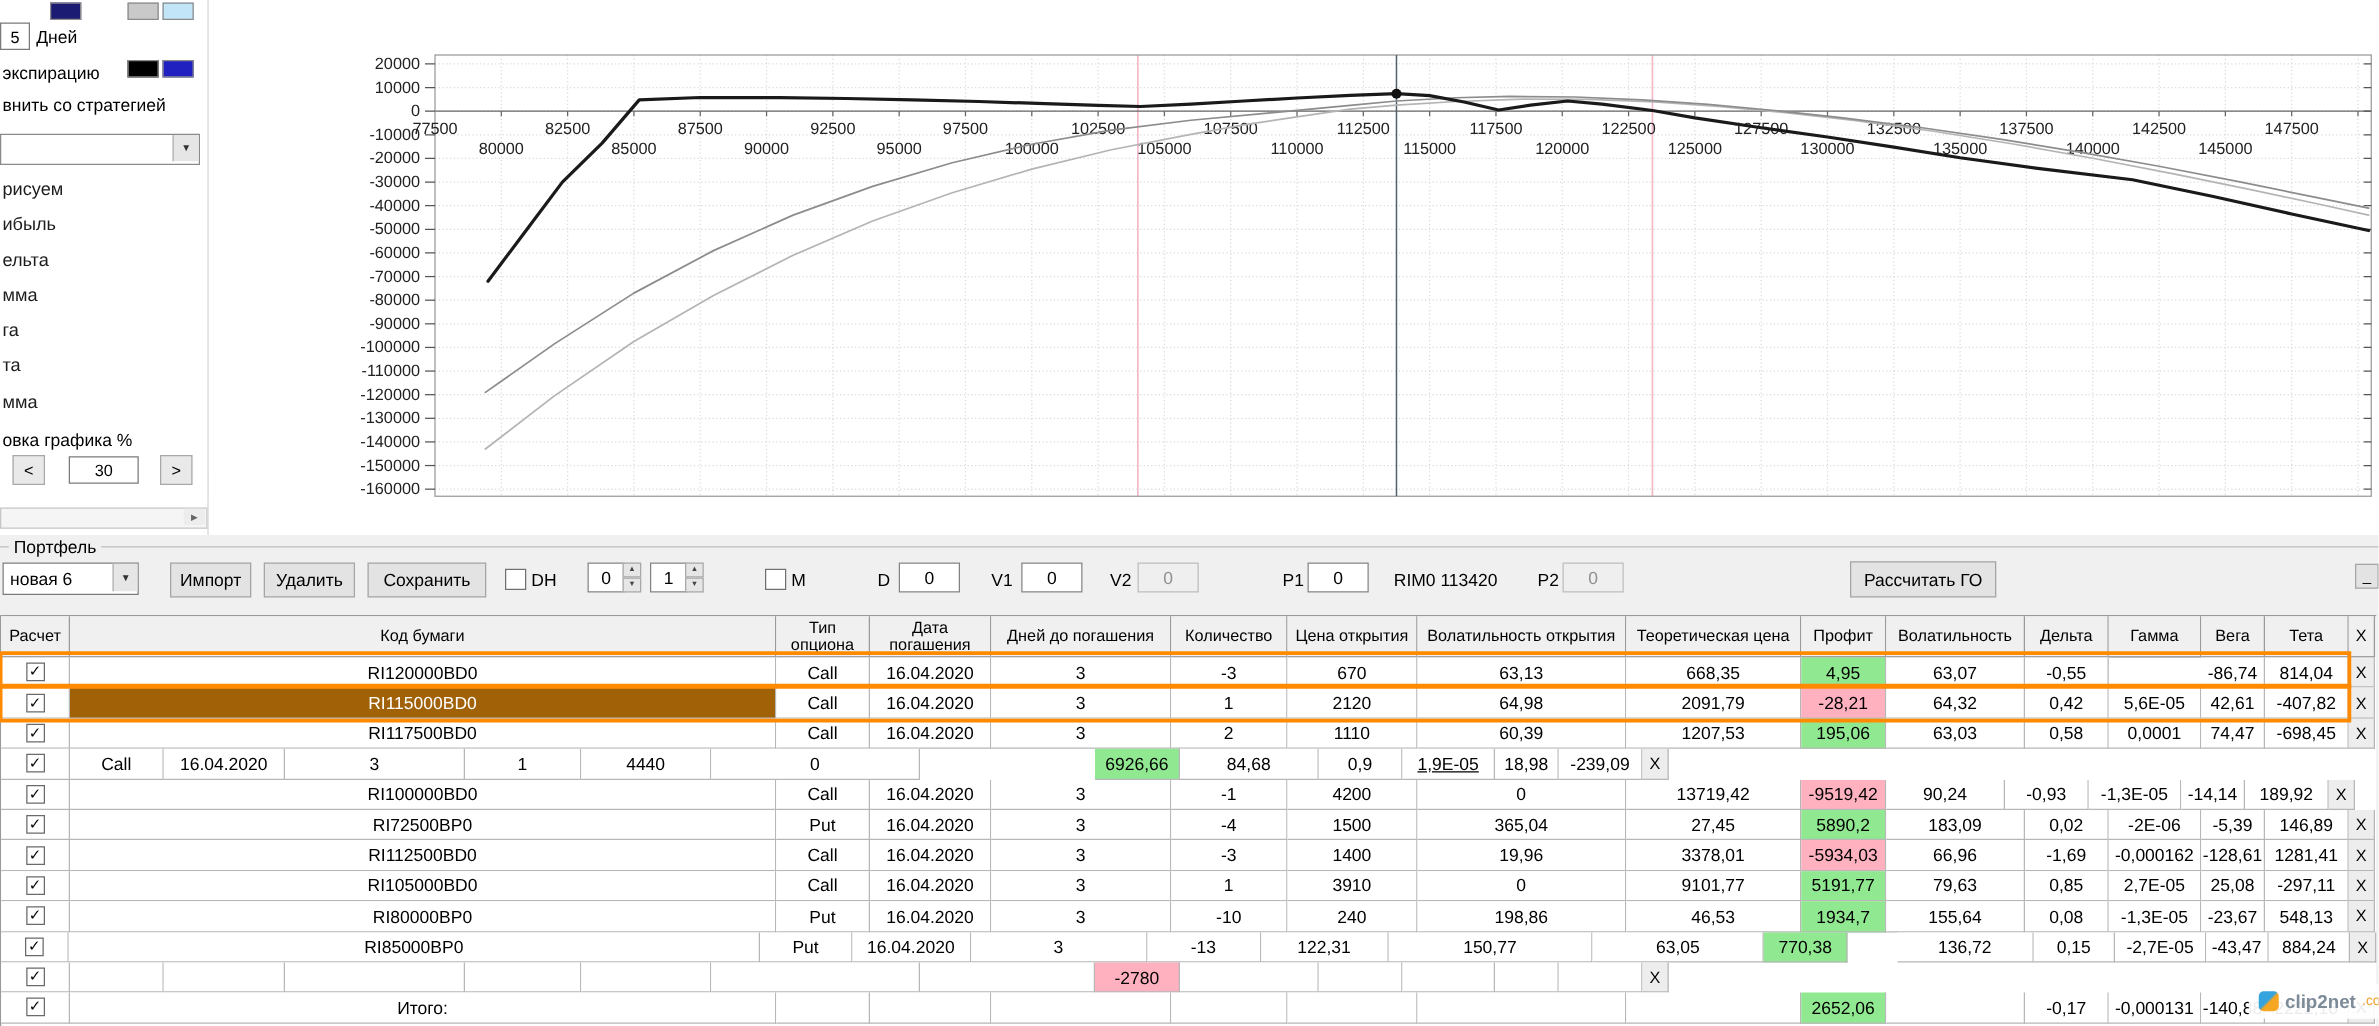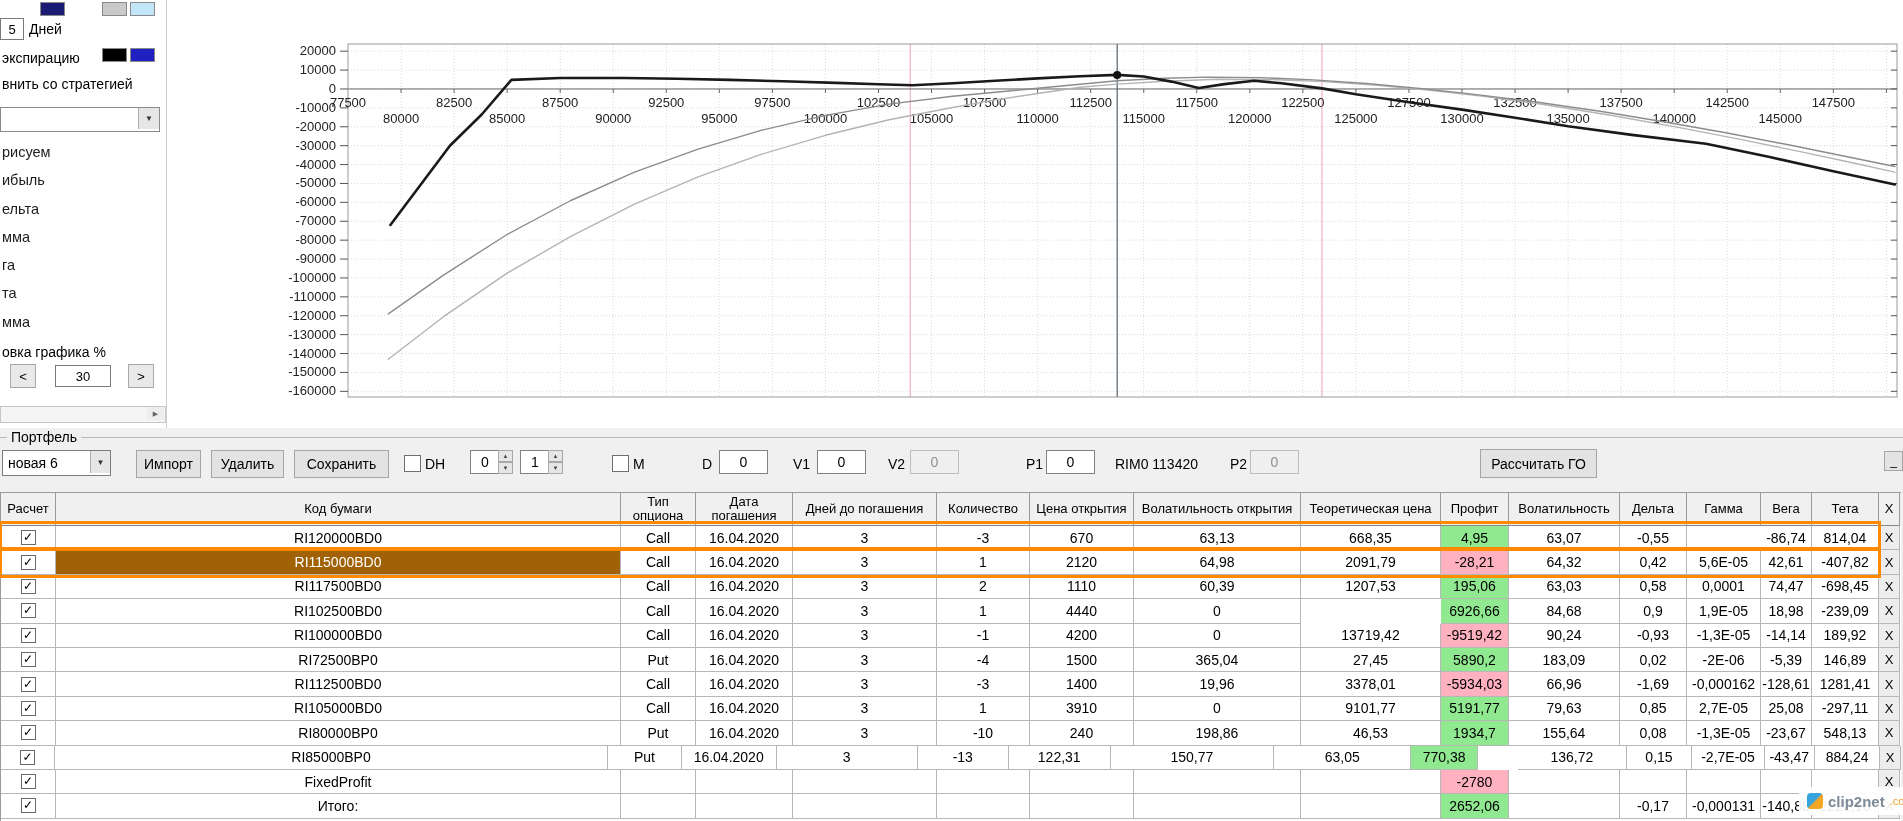--- a/index.html
+++ b/index.html
@@ -412,50 +412,49 @@
           <div class="td" style="width: 67px;">0,58</div>
           <div class="td" style="width: 74px;">0,0001</div>
           <div class="td" style="width: 51px;">74,47</div>
           <div class="td" style="width: 67px;">-698,45</div>
           <div class="td xcell" style="width: 21px;">X</div>
         </div>
         <div class="trow">
           <div class="td" style="width: 55px;">
             <div class="cb2">✓</div>
           </div>
-          <div class="td" style="width: 565px;">RI102500BD0</div>
           <div class="td" style="width: 75px;">Call</div>
           <div class="td" style="width: 97px;">16.04.2020</div>
           <div class="td" style="width: 144px;">3</div>
           <div class="td" style="width: 93px;">1</div>
           <div class="td" style="width: 104px;">4440</div>
           <div class="td" style="width: 167px;">0</div>
           <div class="td" style="width: 140px; margin-top: 44px;">11366,66</div>
           <div class="td green" style="width: 68px;">6926,66</div>
           <div class="td" style="width: 111px;">84,68</div>
           <div class="td" style="width: 67px;">0,9</div>
-          <div class="td" style="width: 74px;">1,9E-05</div>
+          <div class="td" style="width: 74px; text-decoration: underline;">1,9E-05</div>
           <div class="td" style="width: 51px;">18,98</div>
           <div class="td" style="width: 67px;">-239,09</div>
           <div class="td xcell" style="width: 21px;">X</div>
         </div>
         <div class="trow">
           <div class="td" style="width: 55px;">
             <div class="cb2">✓</div>
           </div>
           <div class="td" style="width: 565px;">RI100000BD0</div>
           <div class="td" style="width: 75px;">Call</div>
           <div class="td" style="width: 97px;">16.04.2020</div>
           <div class="td" style="width: 144px;">3</div>
           <div class="td" style="width: 93px;">-1</div>
           <div class="td" style="width: 104px;">4200</div>
           <div class="td" style="width: 167px;">0</div>
           <div class="td" style="width: 140px; text-align: center;">13719,42</div>
           <div class="td pink" style="width: 68px;">-9519,42</div>
-          <div class="td" style="width: 111px;">90,24</div>
+          <div class="td" style="width: 95px;">90,24</div>
           <div class="td" style="width: 67px;">-0,93</div>
           <div class="td" style="width: 74px;">-1,3E-05</div>
           <div class="td" style="width: 51px;">-14,14</div>
           <div class="td" style="width: 67px;">189,92</div>
           <div class="td xcell" style="width: 21px;">X</div>
         </div>
         <div class="trow">
           <div class="td" style="width: 55px;">
             <div class="cb2">✓</div>
           </div>
@@ -552,21 +551,20 @@
           <div class="td" style="width: 67px;">0,15</div>
           <div class="td" style="width: 74px;">-2,7E-05</div>
           <div class="td" style="width: 51px;">-43,47</div>
           <div class="td" style="width: 67px;">884,24</div>
           <div class="td xcell" style="width: 21px;">X</div>
         </div>
         <div class="trow">
           <div class="td" style="width: 55px;">
             <div class="cb2">✓</div>
           </div>
-          <div class="td" style="width: 565px;">FixedProfit</div>
           <div class="td" style="width: 75px;"></div>
           <div class="td" style="width: 97px;"></div>
           <div class="td" style="width: 144px;"></div>
           <div class="td" style="width: 93px;"></div>
           <div class="td" style="width: 104px;"></div>
           <div class="td" style="width: 167px;"></div>
           <div class="td" style="width: 140px;"></div>
           <div class="td pink" style="width: 68px;">-2780</div>
           <div class="td" style="width: 111px;"></div>
           <div class="td" style="width: 67px;"></div>

